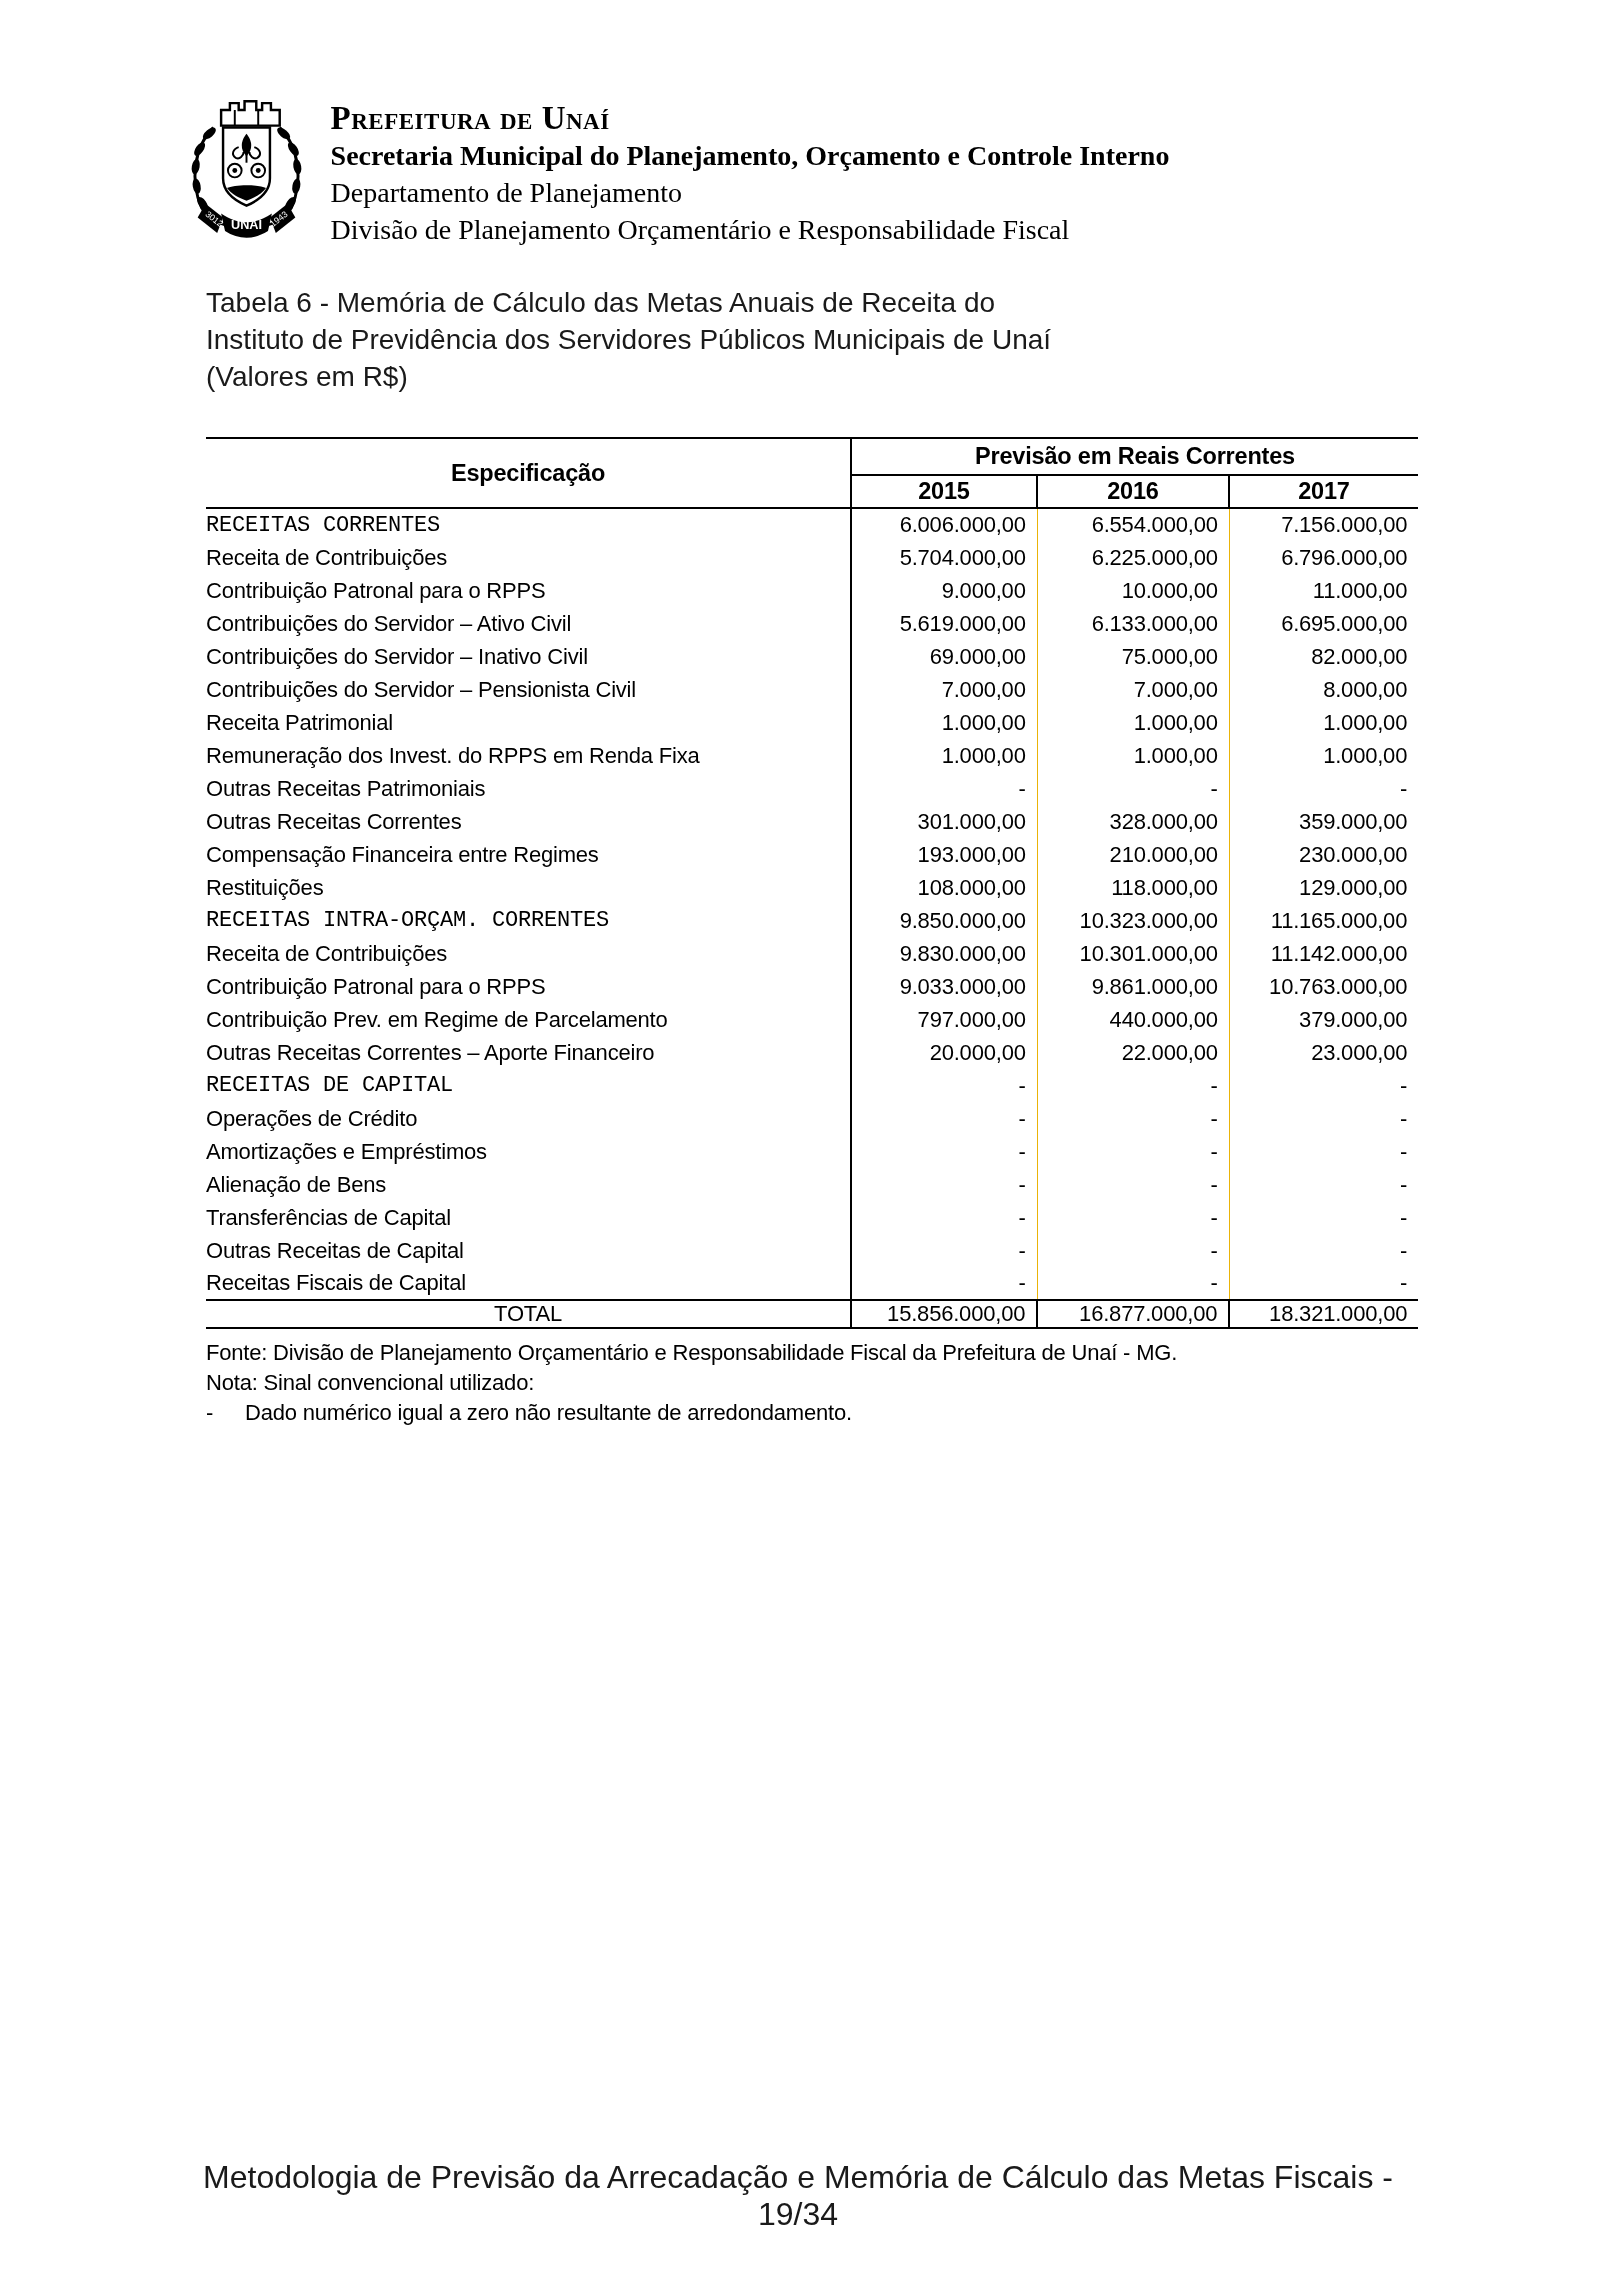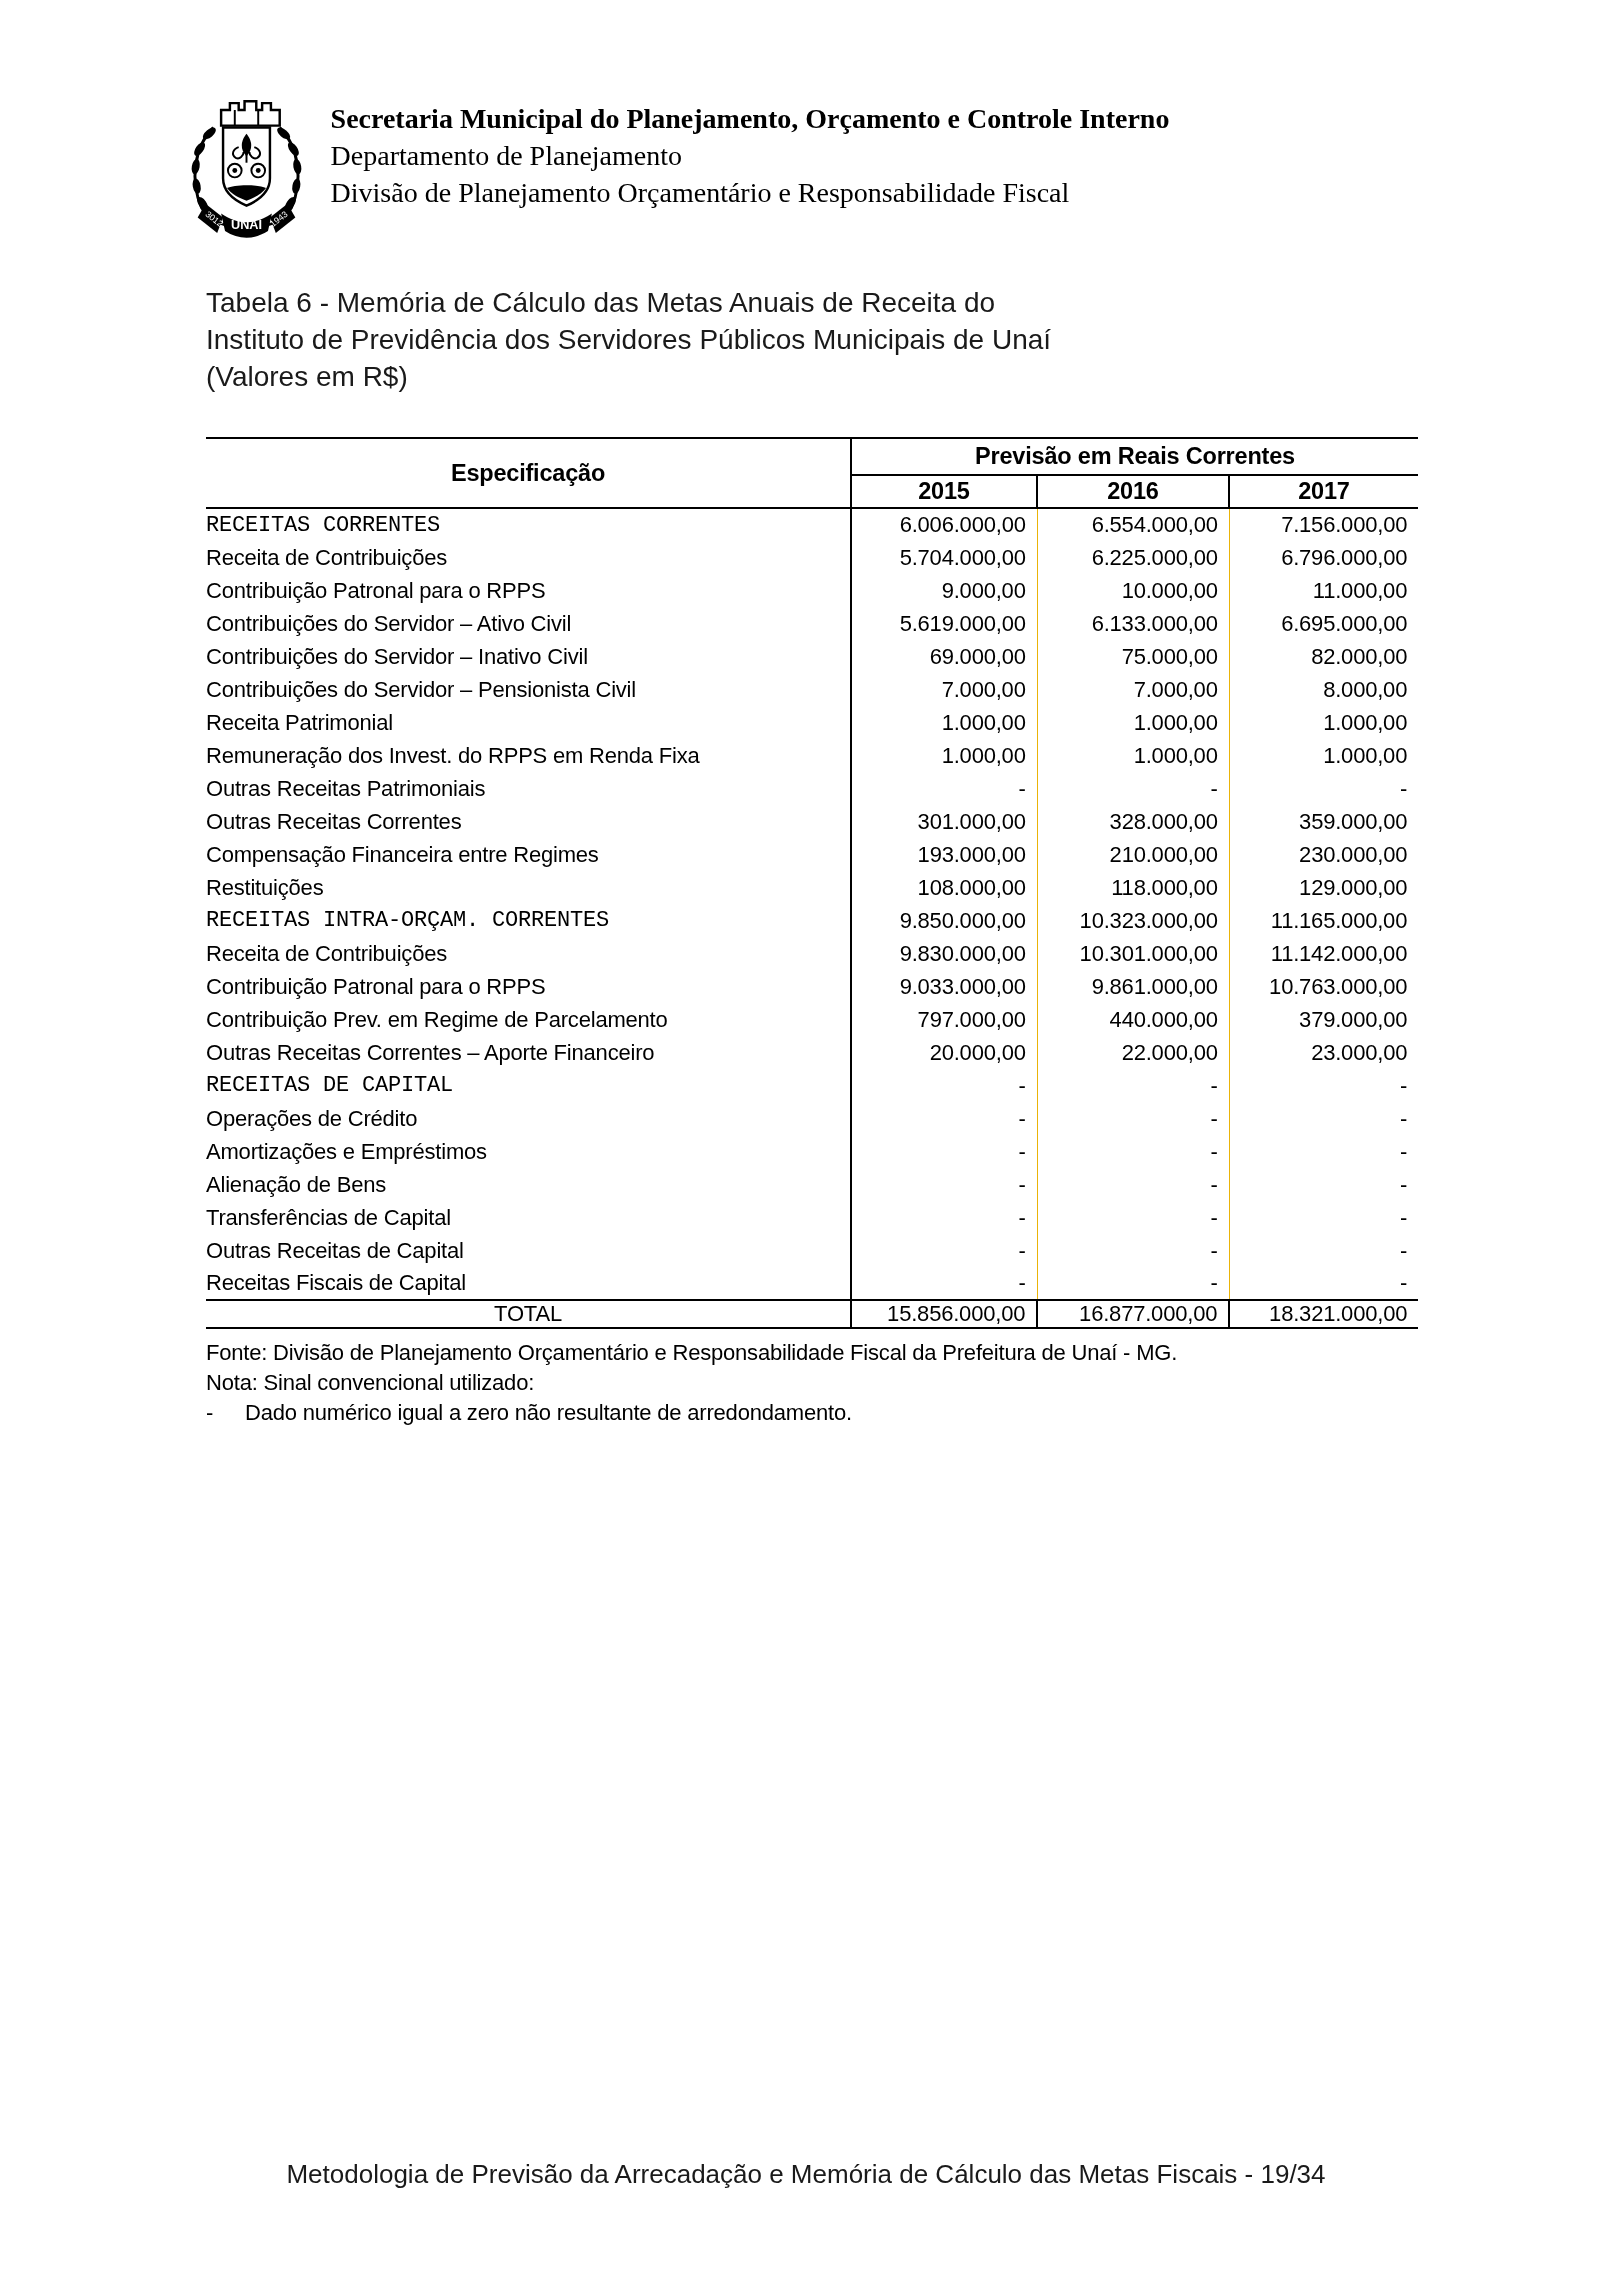--- a/index.html
+++ b/index.html
@@ -85,25 +85,25 @@
   tfoot td.num.mid { border-right: 2px solid #000; padding-left: 16px; }
 
   
   .notes { margin-top: 8.8px; font-size: 22px; line-height: 30px; letter-spacing: -0.2px; }
   .note-bullet { display: flex; }
   .note-bullet .dash { width: 39px; flex: 0 0 auto; }
 
   
   .page-footer {
     position: absolute;
-    left: 200px;
+    left: 192px;
     top: 2159px;
     width: 1212px;
     text-align: center;
-    font-size: 26px;
+    font-size: 32px;
     color: #1a1a1a;
   }
 </style>
 </head>
 <body>
 
 <div class="page">
 
   <div class="letterhead">
     <div class="logo-box">
@@ -146,20 +146,21 @@
 
         <path d="M22,108 l18,14 l-6,16 l-20,-16 Z" fill="#000"></path>
         <path d="M106,108 l-18,14 l6,16 l20,-16 Z" fill="#000"></path>
         <path d="M38,118 c17,12 35,12 52,0 l-4,18 c-14,9 -30,9 -44,0 Z" fill="#000"></path>
         <text x="64" y="134" text-anchor="middle" fill="#fff" font-family="Liberation Sans, sans-serif" font-size="13" font-weight="bold">UNAÍ</text>
         <text x="29" y="126" text-anchor="middle" fill="#fff" transform="rotate(38 29 126)" font-family="Liberation Sans, sans-serif" font-size="9">3012</text>
         <text x="99" y="126" text-anchor="middle" fill="#fff" transform="rotate(-38 99 126)" font-family="Liberation Sans, sans-serif" font-size="9">1943</text>
       </svg>
     </div>
     <div class="lh-text">
+      <div class="lh-org">Prefeitura de Unaí</div>
       <div class="lh-line1">Secretaria Municipal do Planejamento, Orçamento e Controle Interno</div>
       <div class="lh-line2">Departamento de Planejamento</div>
       <div class="lh-line3">Divisão de Planejamento Orçamentário e Responsabilidade Fiscal</div>
     </div>
   </div>
 
   <div class="content">
 
     <div class="doc-title">
       <div>Tabela 6 - Memória de Cálculo das Metas Anuais de Receita do</div>

